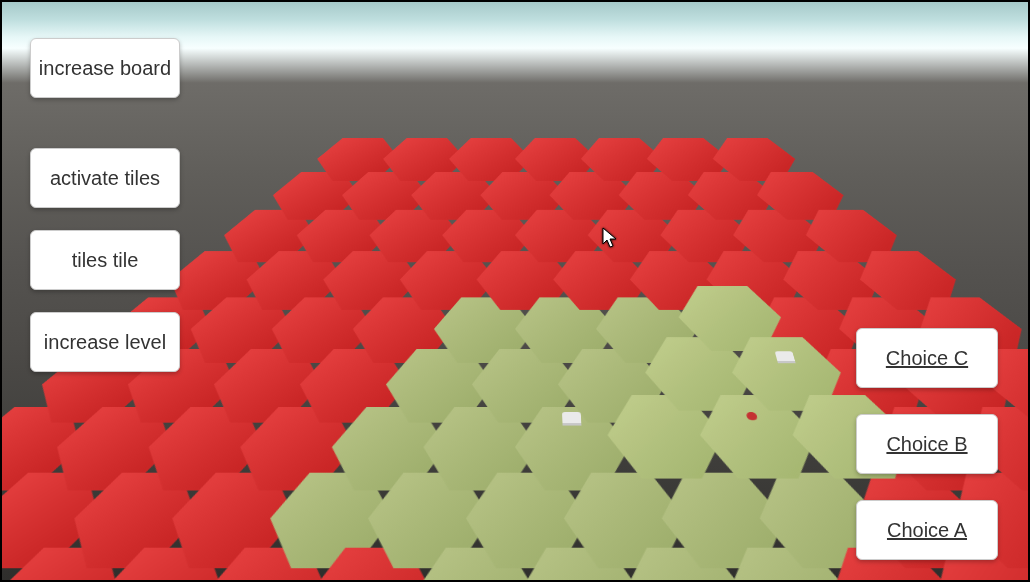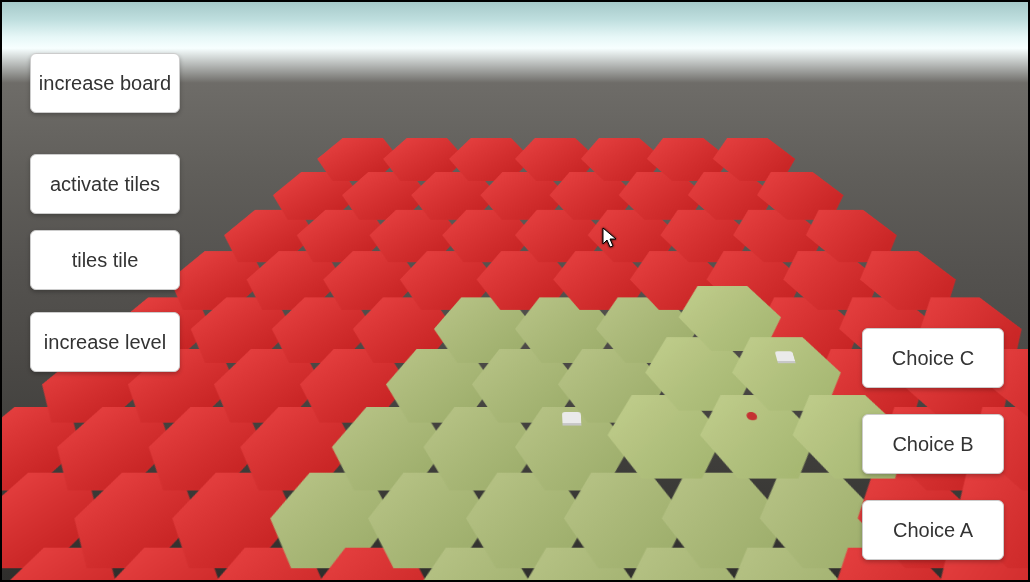--- a/index.html
+++ b/index.html
@@ -26,21 +26,21 @@
   .piece{position:absolute;transform-style:preserve-3d;}
   .piece .cap{width:18px;height:16px;background:#e6e6e6;border-radius:3px 3px 0 0;box-shadow:inset 0 -3px 0 rgba(0,0,0,0.15);}
   .piece .dot{width:10px;height:10px;border-radius:50%;}
 
   
   .btn{position:absolute;min-width:148px;height:58px;background:#fff;border:1px solid #ccc;border-radius:6px;
        display:flex;align-items:center;justify-content:center;
        font-size:20px;color:#333;box-shadow:0 2px 4px rgba(0,0,0,0.25);cursor:pointer;
        user-select:none;}
   .left-panel .btn{left:28px;}
-  .right-panel .btn{right:24px;min-width:140px;}
+  .right-panel .btn{right:30px;min-width:140px;text-decoration:underline;}
 
   .cursor{position:absolute;width:16px;height:24px;pointer-events:none;z-index:500;}
   .cursor svg{filter:drop-shadow(0 0 1px #000);}
 </style>
 </head>
 <body>
 
 <div class="frame">
   <div class="sky"></div>
 
@@ -143,24 +143,24 @@
         <div class="piece" style="left: 265px; top: -46px; transform: translateZ(30px);">
           <div class="cap" style="background: rgb(234, 234, 234);"></div>
         </div>
         <div class="piece" style="left: 221px; top: 30px; transform: translateZ(30px);">
           <div class="dot" style="background: rgb(196, 50, 50);"></div>
         </div>
       </div>
   </div>
 
   <div class="left-panel">
-    <div class="btn" style="top:51px">
+    <div class="btn" style="top:36px">
         <span>increase board</span>
       </div>
-    <div class="btn" style="top:152px">
+    <div class="btn" style="top:146px">
         <span>activate tiles</span>
       </div>
     <div class="btn" style="top:228px">
         <span>tiles tile</span>
       </div>
     <div class="btn" style="top:310px">
         <span>increase level</span>
       </div>
   </div>
 

